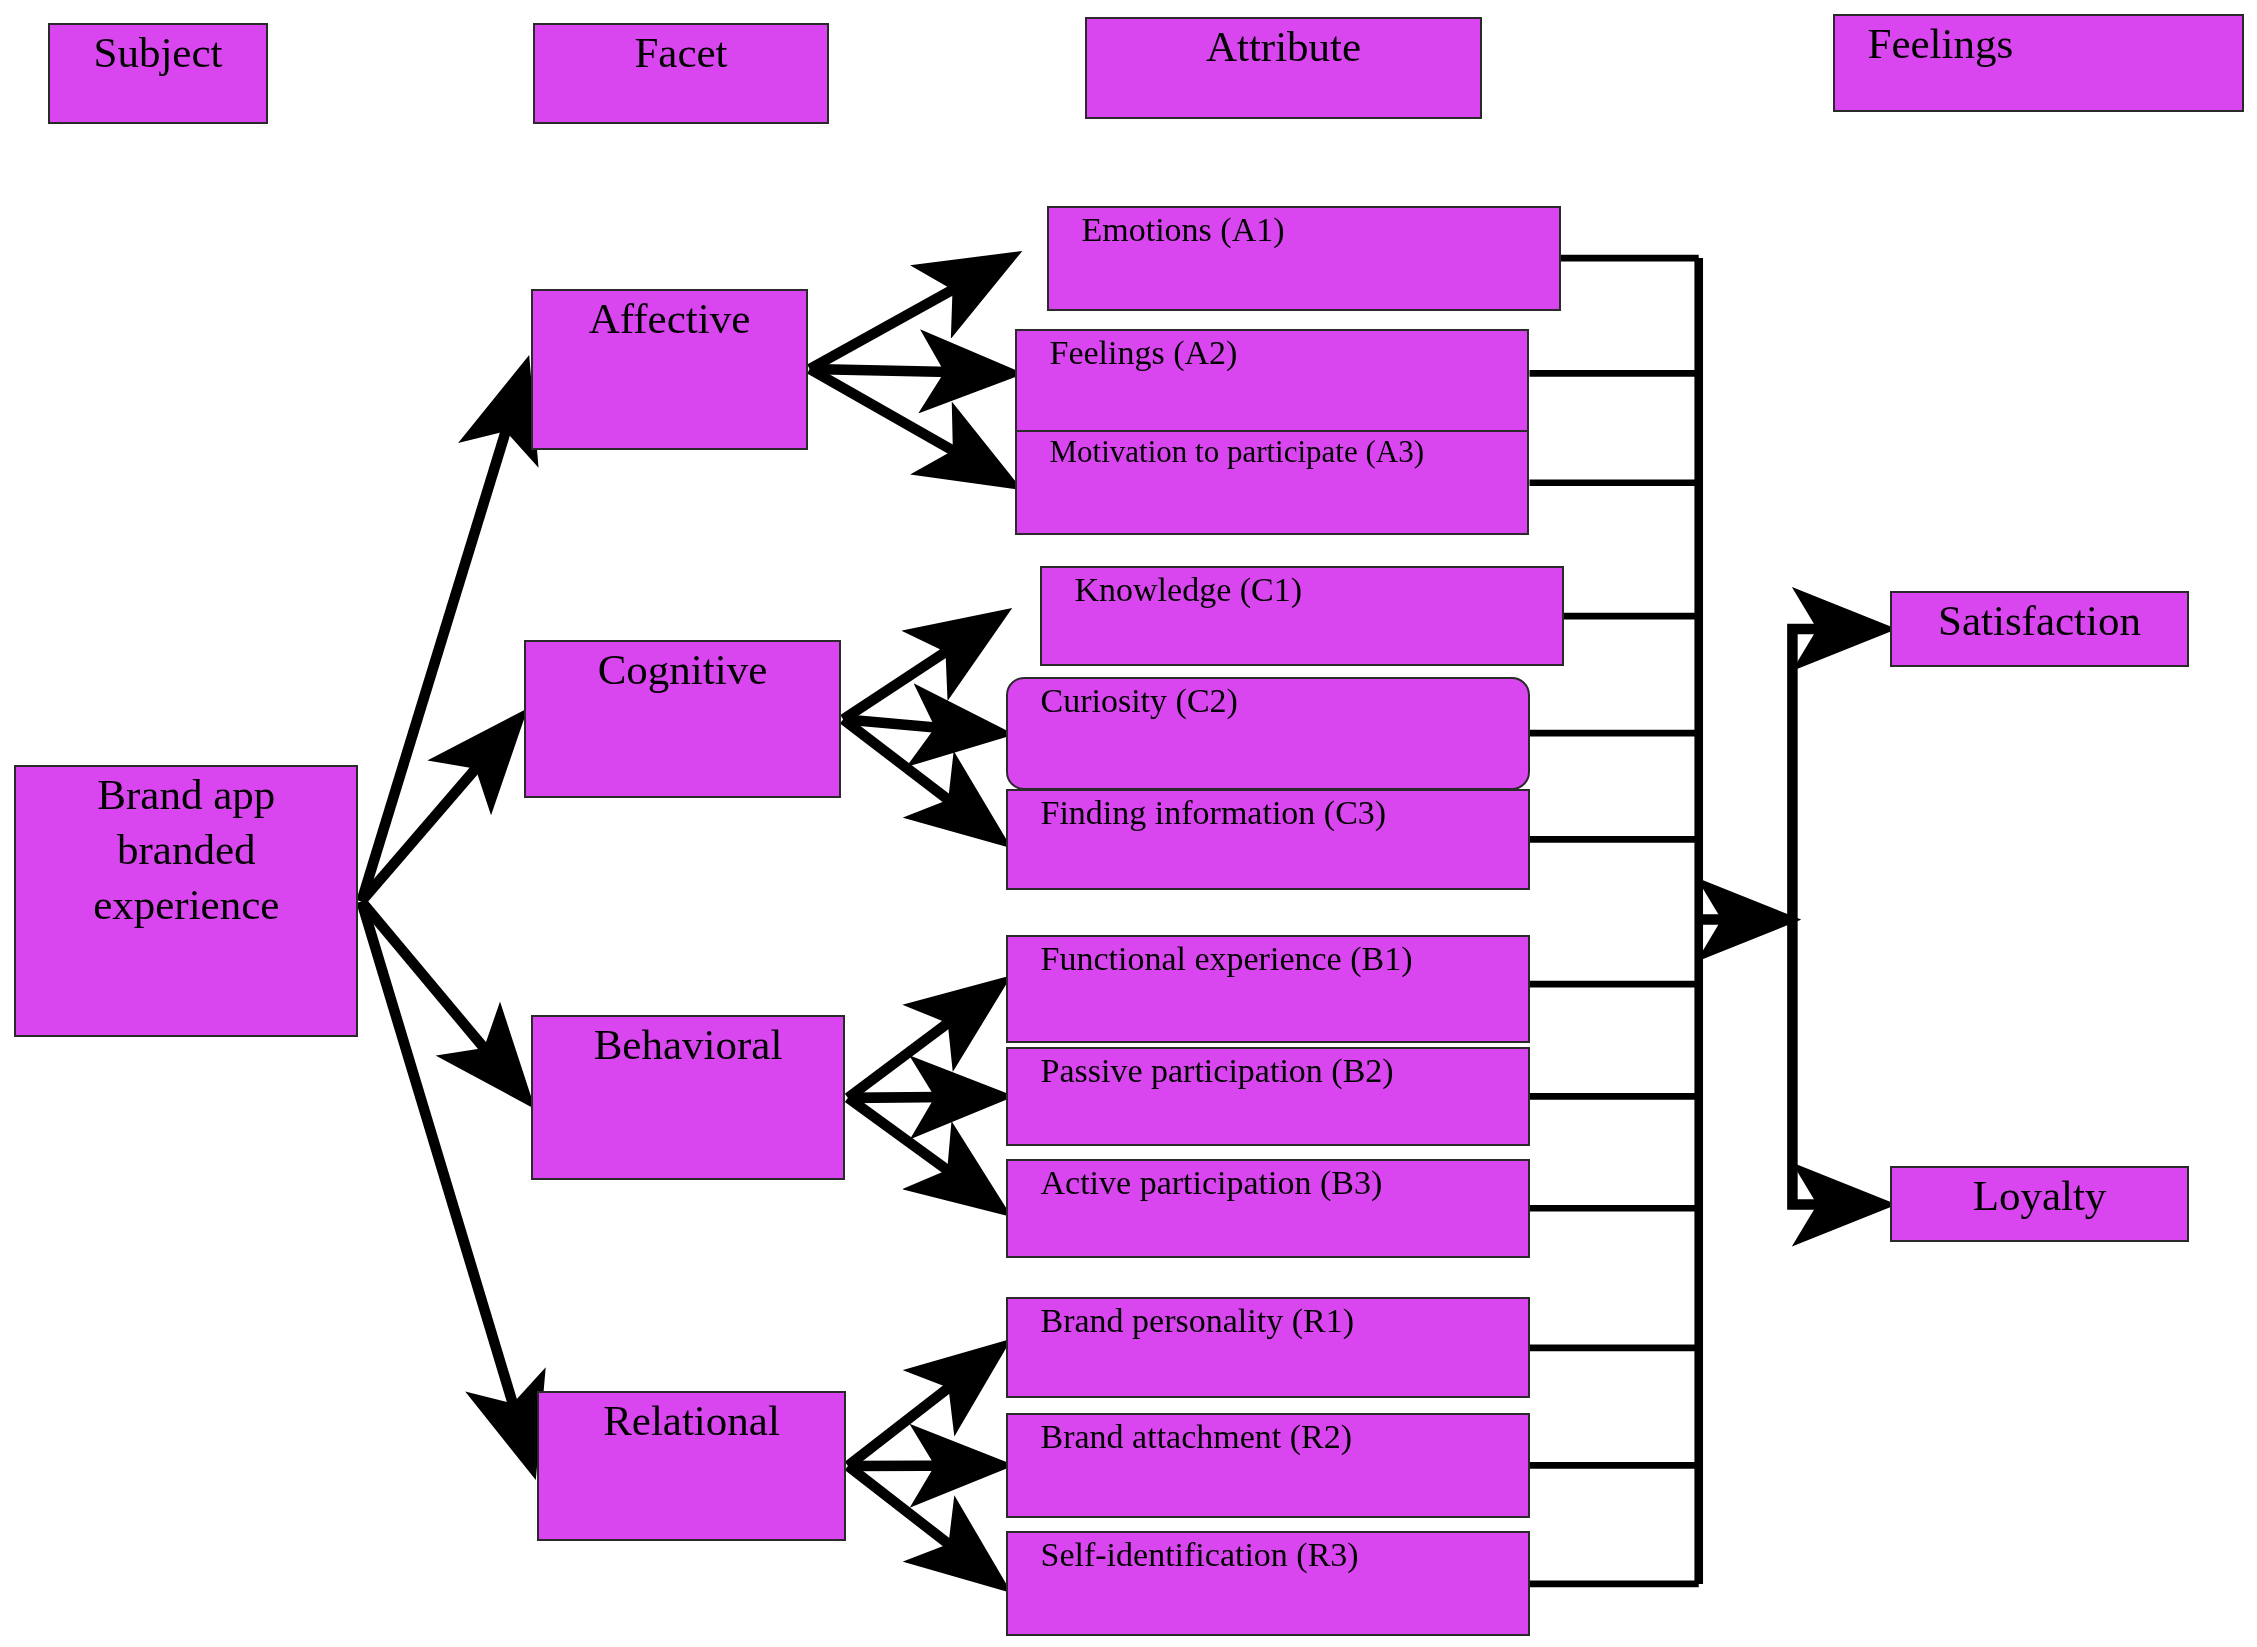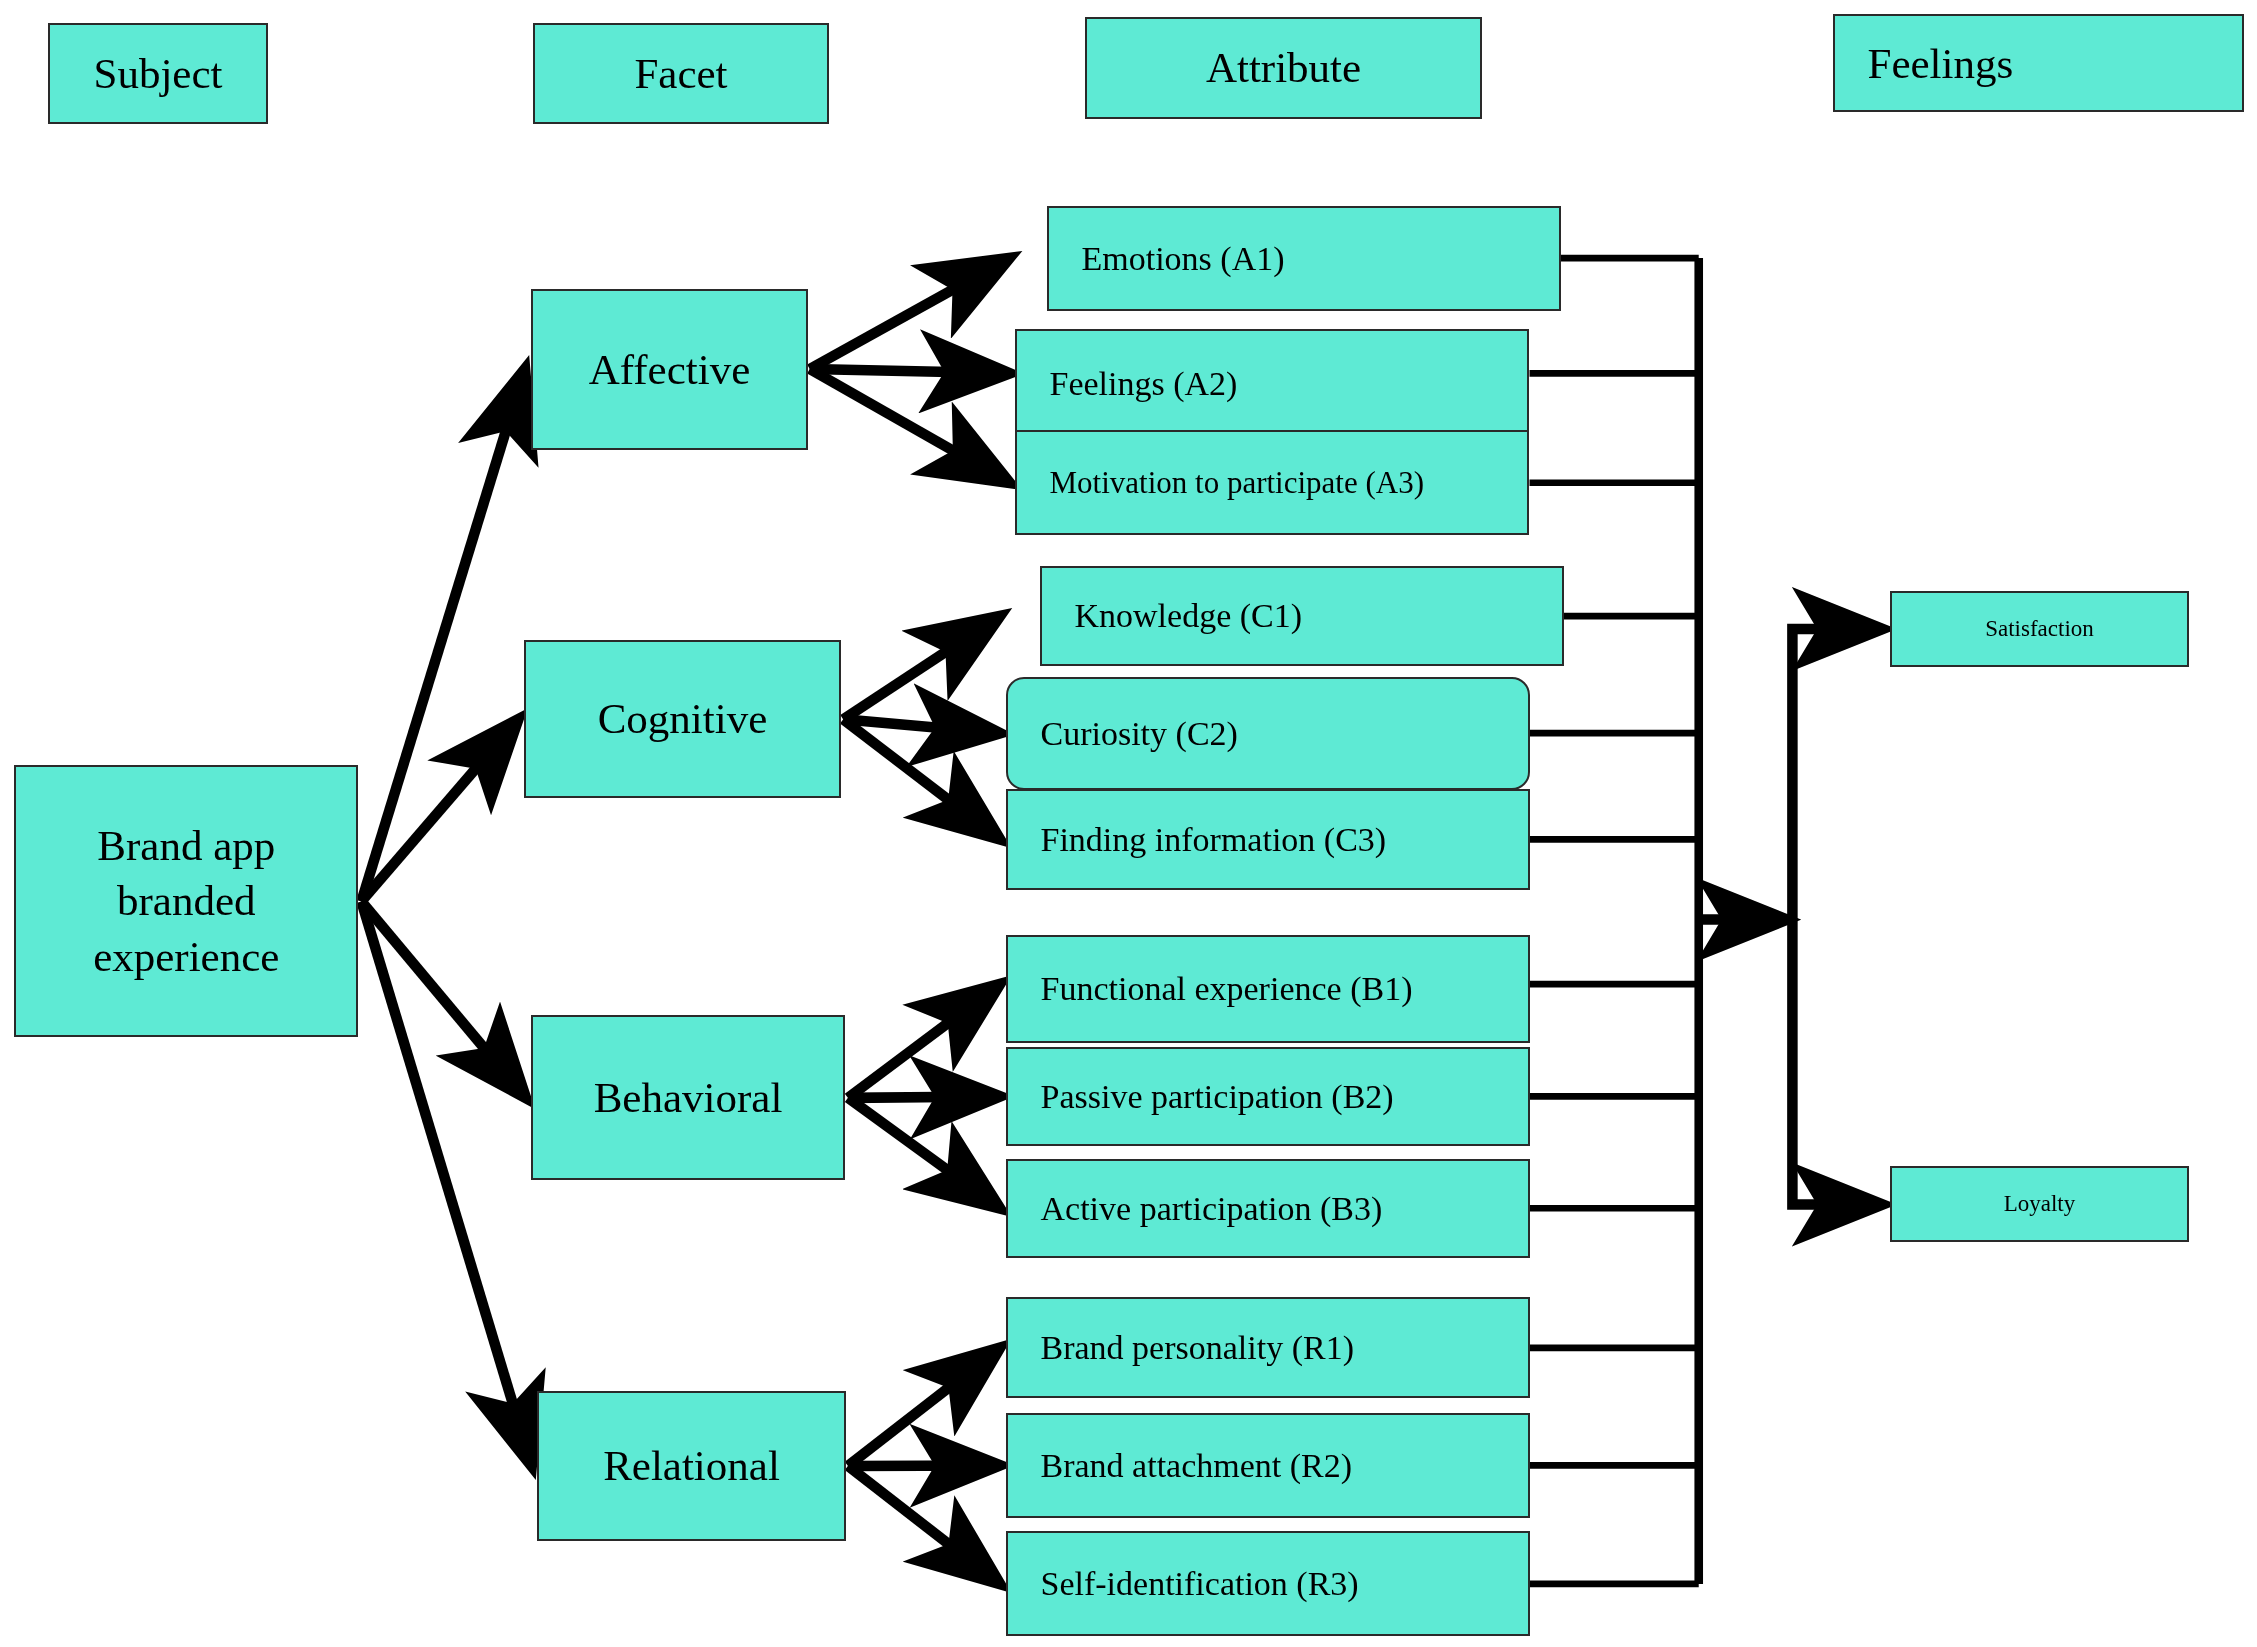--- a/index.html
+++ b/index.html
@@ -22,24 +22,23 @@
     position: absolute;
     left: 0;
     top: 0;
     width: 2258px;
     height: 1648px;
     pointer-events: none;
   }
   .node {
     position: absolute;
     box-sizing: border-box;
-    background: #5eead4;
+    background: #d946ef;
     border: 2.9px solid #2a2a2a;
     display: flex;
-    align-items: center;
     z-index: 3;
   }
   .node.center {
     justify-content: center;
     text-align: center;
   }
   .node.leftpad {
     justify-content: flex-start;
     padding-left: 32.5px;
     text-align: left;
@@ -48,21 +47,21 @@
     display: block;
     line-height: 1.28;
     white-space: pre-line;
   }
   .hdr       { font-size: 43px; }
   .hdr-infl  { font-size: 43px; }
   .subject   { font-size: 43px; }
   .facet     { font-size: 43px; }
   .attr      { font-size: 34px; }
   .attr-sm   { font-size: 31px; }
-  .infl      { font-size: 23px; }
+  .infl      { font-size: 43px; }
 </style>
 </head>
 <body>
 
 <div id="canvas">
   <svg id="edges" viewBox="0 0 2362 1724" xmlns="http://www.w3.org/2000/svg">
     <defs>
       <marker id="ah" markerWidth="10" markerHeight="8" refX="8.6" refY="4" orient="auto" markerUnits="strokeWidth">
         <path d="M0,0 L10,4 L0,8 L2.4,4 Z" fill="#000000"></path>
       </marker>

